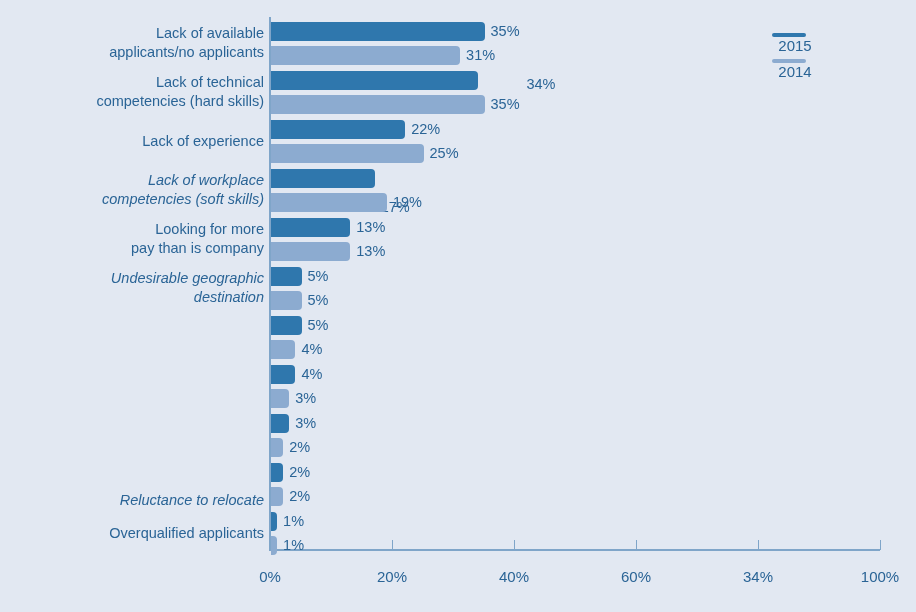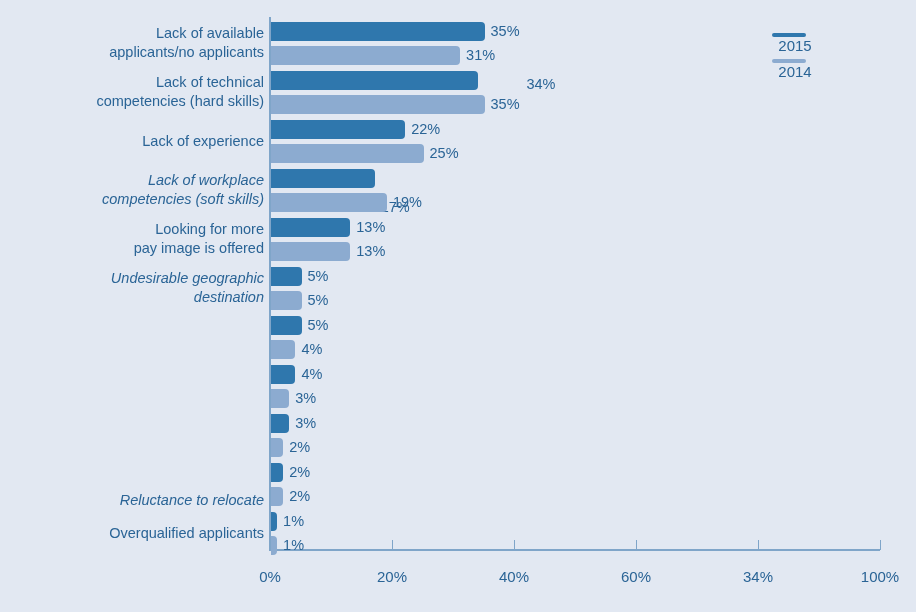--- a/index.html
+++ b/index.html
@@ -178,21 +178,21 @@
         <div class="cat-group" style="top: 169px; height: 43px;">
           <div class="cat-label" style="top: 2px; font-style: italic;">Lack of workplace
 competencies (soft skills)</div>
           <div class="bar series-0" style="top: 0px; width: 103.7px;"></div>
           <div class="bar-value" style="top: 0px; left: 380.7px; margin-top: 29px;">17%</div>
           <div class="bar series-1" style="top: 24px; width: 115.9px;"></div>
           <div class="bar-value" style="top: 24px; left: 392.9px;">19%</div>
         </div>
         <div class="cat-group" style="top: 218px; height: 43px;">
           <div class="cat-label" style="top: 2px;">Looking for more
-pay image is offered</div>
+pay than is company</div>
           <div class="bar series-0" style="top: 0px; width: 79.3px;"></div>
           <div class="bar-value" style="top: 0px; left: 356.3px;">13%</div>
           <div class="bar series-1" style="top: 24px; width: 79.3px;"></div>
           <div class="bar-value" style="top: 24px; left: 356.3px;">13%</div>
         </div>
         <div class="cat-group" style="top: 267px; height: 43px;">
           <div class="cat-label" style="top: 2px; font-style: italic;">Undesirable geographic
 destination</div>
           <div class="bar series-0" style="top: 0px; width: 30.5px;"></div>
           <div class="bar-value" style="top: 0px; left: 307.5px;">5%</div>

